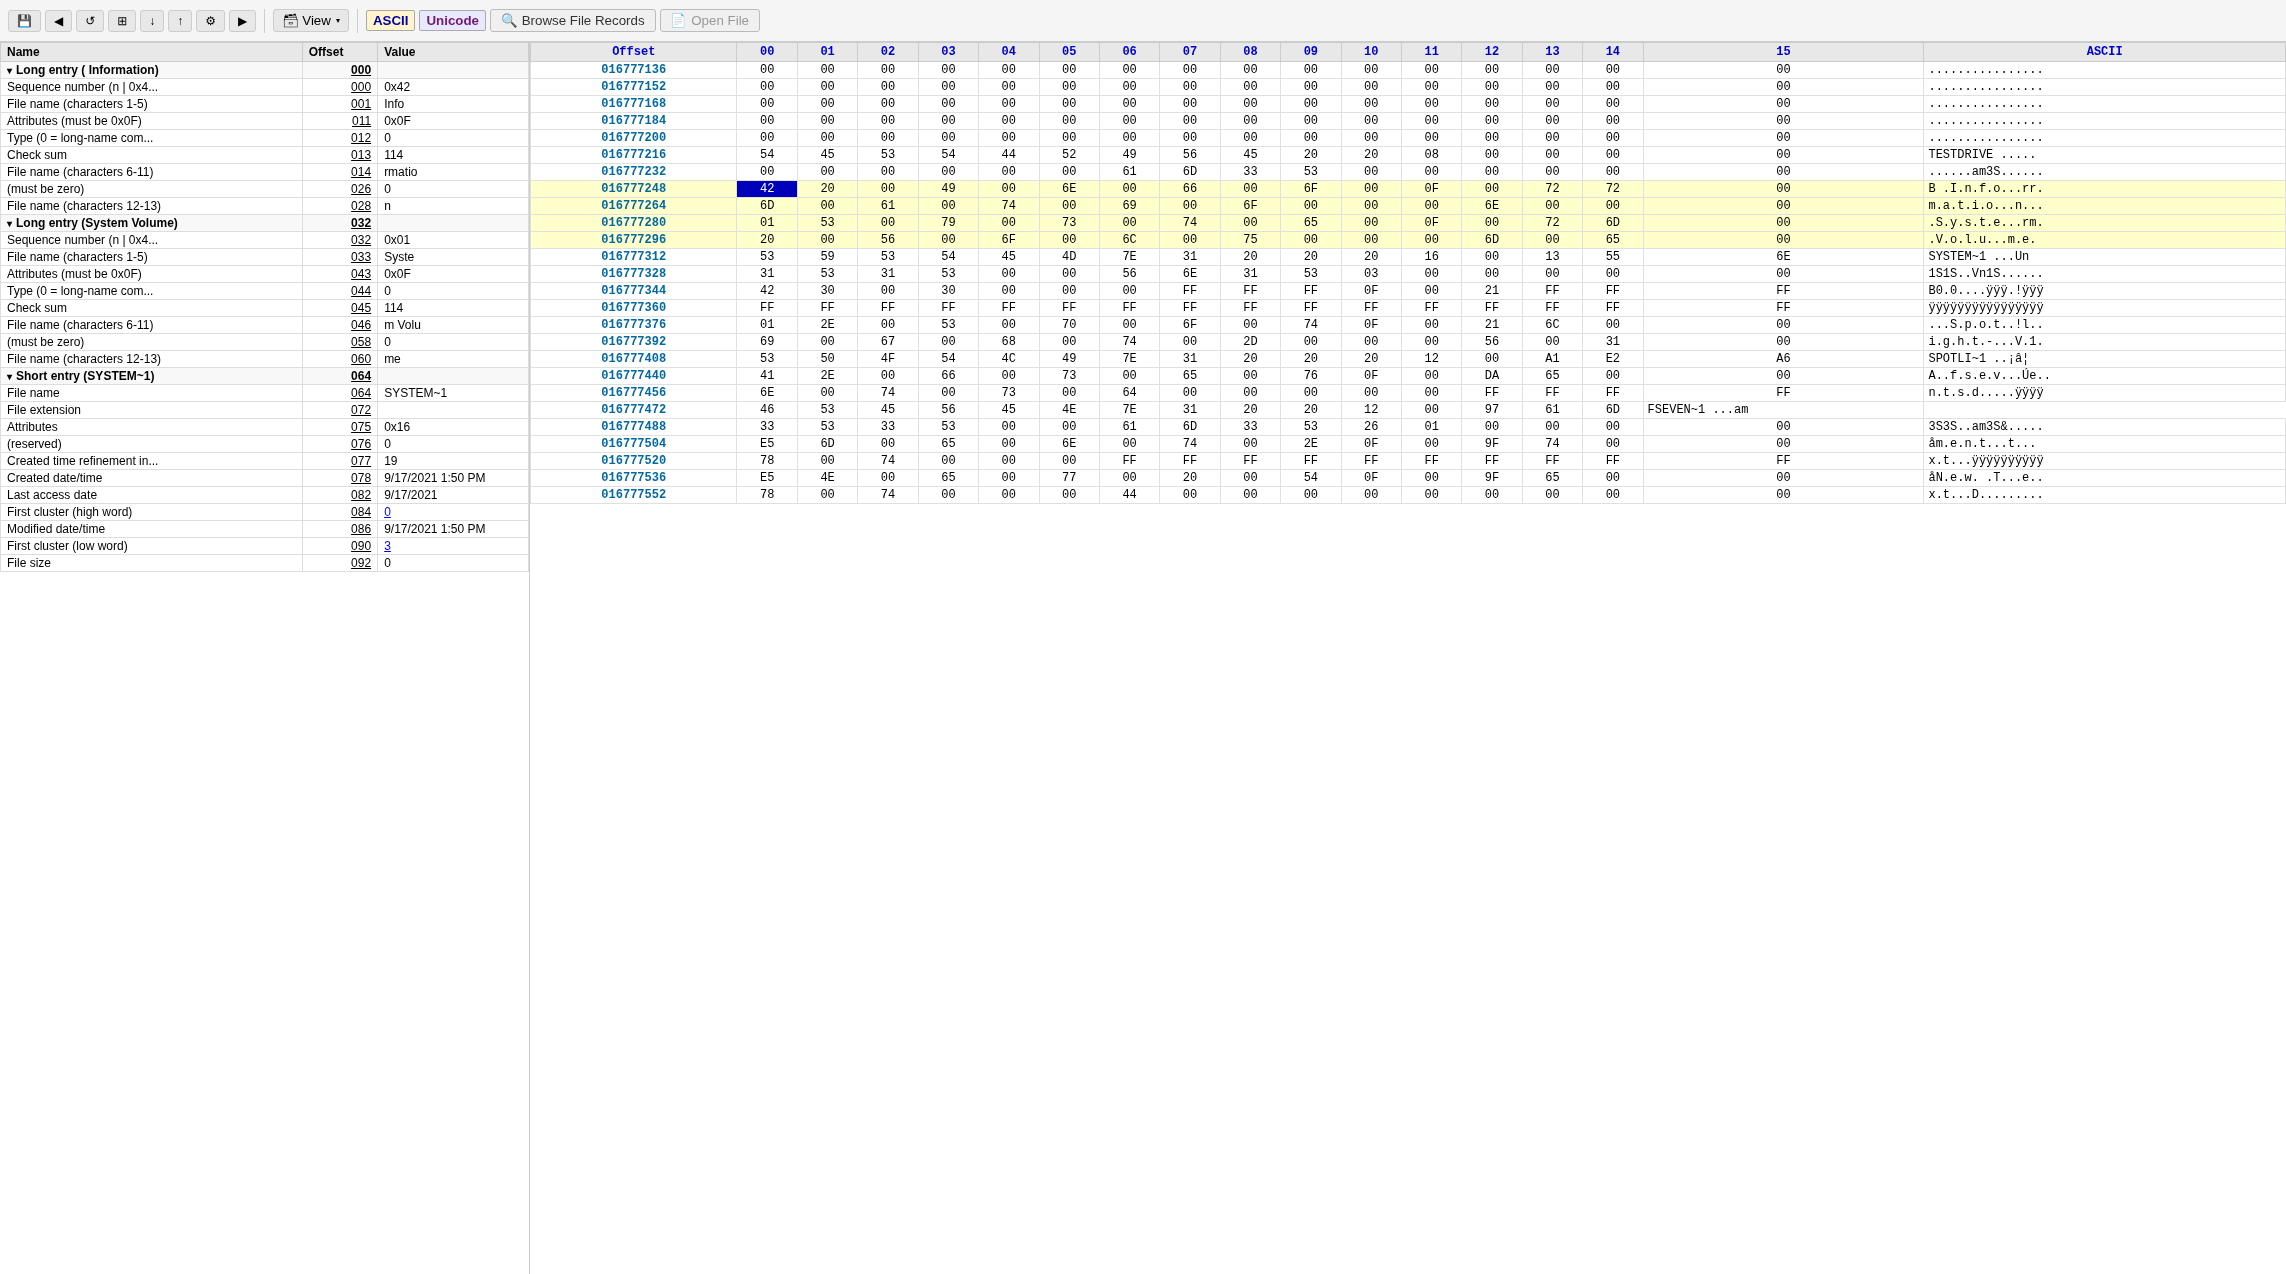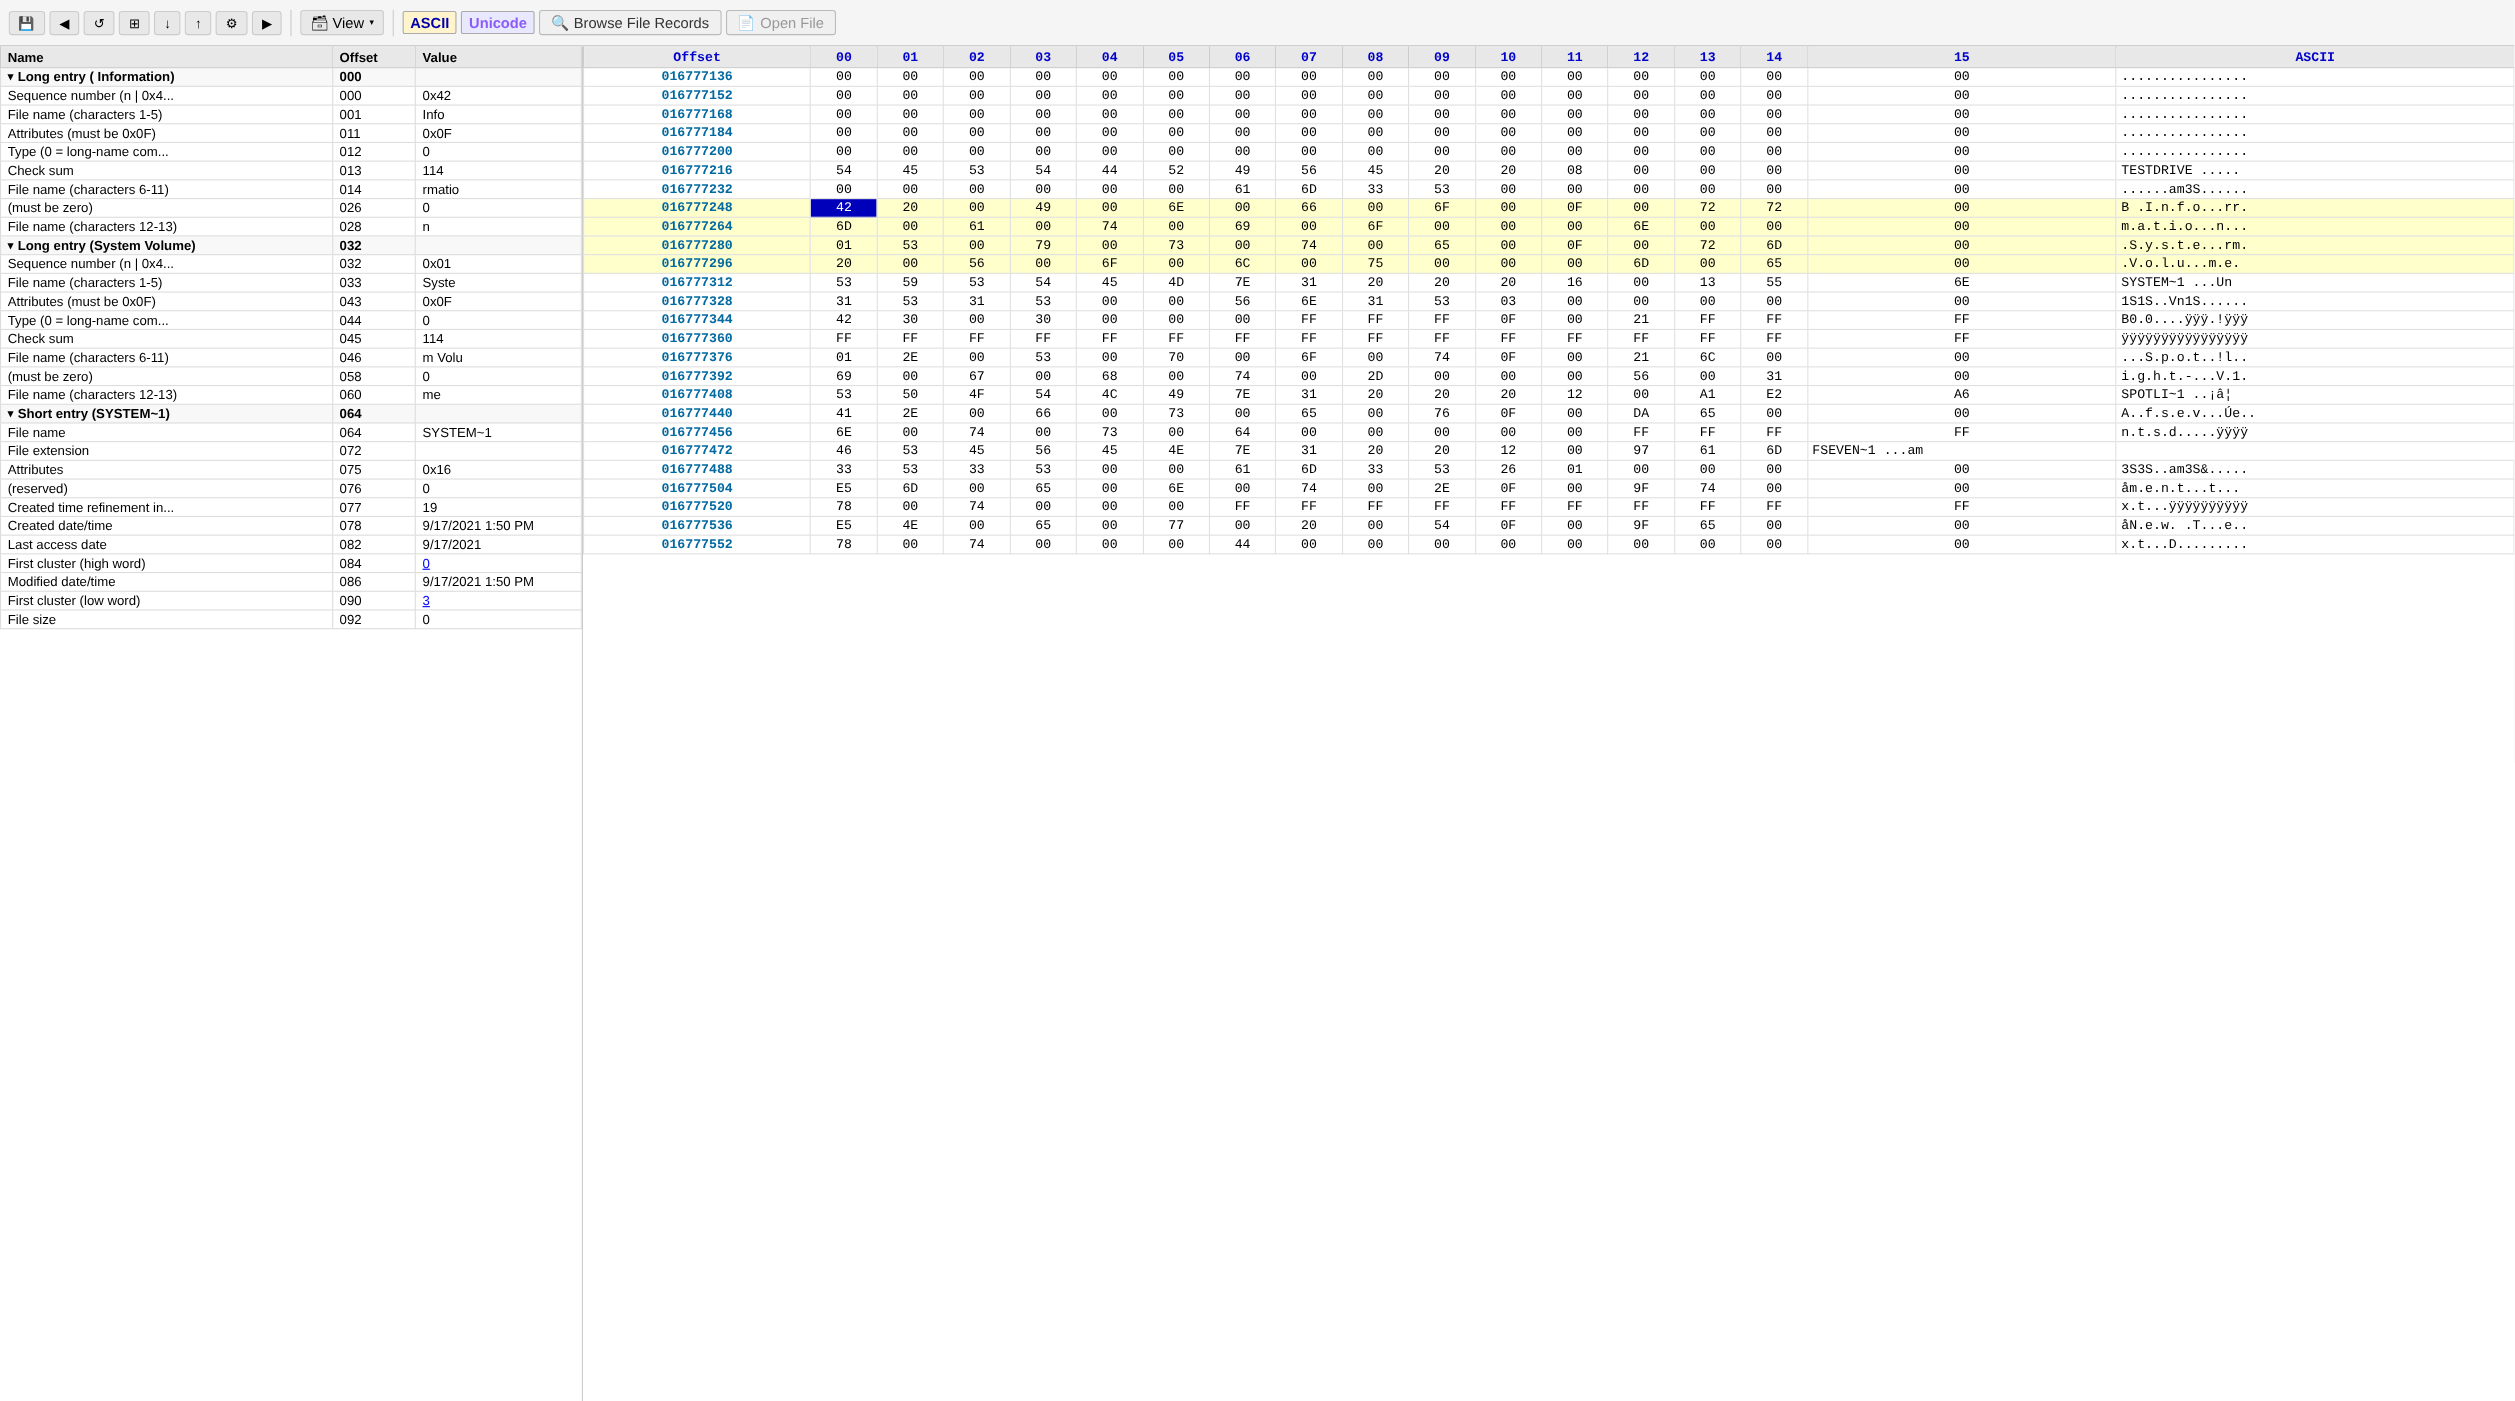--- a/index.html
+++ b/index.html
@@ -16,21 +16,21 @@
       display: flex; align-items: center; gap: 4px; padding: 3px 8px;
       background: #e8e8e8; border: 1px solid #ccc; border-radius: 3px;
       cursor: pointer; font-size: 12px;
     }
     .toolbar-sep { width: 1px; height: 24px; background: #ccc; margin: 0 4px; }
     
     .view-btn { display: flex; align-items: center; gap: 3px; padding: 3px 8px; background: #e8e8e8; border: 1px solid #ccc; border-radius: 3px; cursor: pointer; }
     .view-btn .chevron { font-size: 8px; margin-left: 2px; }
     
     .ascii-btn { background: #fff4cc; border: 1px solid #aaa; padding: 2px 6px; border-radius: 2px; font-weight: bold; color: #0000aa; cursor: pointer; }
-    .unicode-btn { background: #e8e8ff; border: 1px solid #aaa; padding: 2px 6px; border-radius: 2px; font-weight: bold; color: #8b5cf6; cursor: pointer; }
+    .unicode-btn { background: #e8e8ff; border: 1px solid #aaa; padding: 2px 6px; border-radius: 2px; font-weight: bold; color: #701a75; cursor: pointer; }
     
     .browse-btn { display: flex; align-items: center; gap: 4px; padding: 3px 10px; background: #f0f0f0; border: 1px solid #bbb; border-radius: 3px; cursor: pointer; color: #333; }
     .open-file-btn { display: flex; align-items: center; gap: 4px; padding: 3px 10px; background: #f0f0f0; border: 1px solid #bbb; border-radius: 3px; cursor: pointer; color: #999; }
     
     
     .content { display: flex; flex: 1; overflow: hidden; }
     
     
     .left-panel {
       width: 530px; flex-shrink: 0; border-right: 1px solid #ccc;
@@ -46,21 +46,21 @@
     .left-table td { border: 1px solid #ddd; padding: 1px 6px; white-space: nowrap; }
     
     .col-name { width: 240px; margin-left: 32px; }
     .col-offset { width: 60px; text-align: center; }
     .col-value { width: 120px; }
     
     .group-row td { font-weight: bold; background: #f8f8f8; }
     .group-row .group-label { display: flex; align-items: center; gap: 4px; }
     .child-row td:first-child { }
     
-    .offset-center { text-align: left; }
+    .offset-center { text-align: right; text-decoration: underline; }
     
     .link-value { color: #0000ff; text-decoration: underline; cursor: pointer; }
     
     
     .right-panel { flex: 1; overflow: auto; background: #fff; }
     
     .hex-table { width: 100%; border-collapse: collapse; font-family: 'Courier New', monospace; font-size: 12px; }
     .hex-table th {
       background: #e8e8e8; border: 1px solid #ccc; padding: 2px 4px;
       text-align: center; position: sticky; top: 0; z-index: 5;

